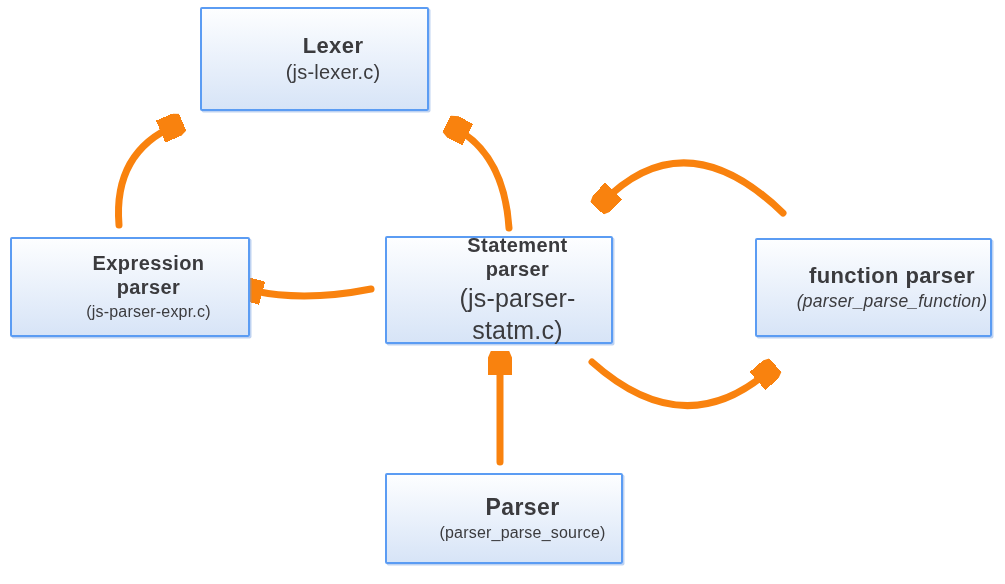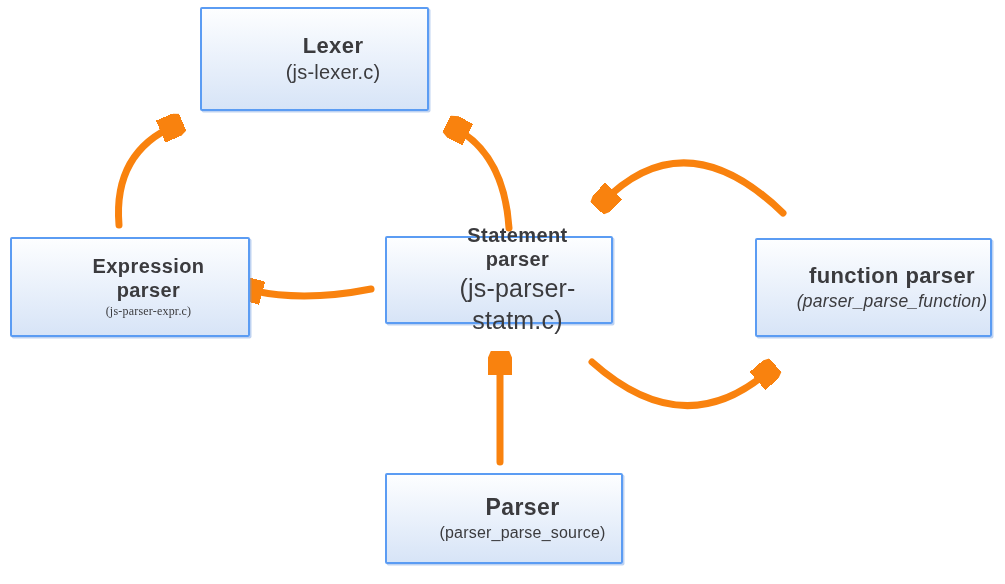--- a/index.html
+++ b/index.html
@@ -46,22 +46,22 @@
     display:block;
     margin-top:2px;
   }
   .node .title.narrow{max-width:132px;}
   
   .node-lexer{left:200px;top:7px;width:229px;height:104px;}
   .node-lexer .title{font-size:22px;}
   .node-lexer .subtitle{font-size:20px;}
   .node-expression{left:10px;top:237px;width:240px;height:100px;}
   .node-expression .title{font-size:20px;}
-  .node-expression .subtitle{font-size:12px;font-family:Liberation Serif, serif;}
-  .node-statement{left:385px;top:236px;width:228px;height:88px;}
+  .node-expression .subtitle{font-size:16px;}
+  .node-statement{left:385px;top:236px;width:228px;height:108px;}
   .node-statement .title{font-size:20px;}
   .node-statement .subtitle{font-size:25px;}
   .node-function{left:755px;top:238px;width:237px;height:99px;}
   .node-function .title{font-size:22px;}
   .node-function .subtitle{font-size:17.5px;font-style:italic;}
   .node-parser{left:385px;top:473px;width:238px;height:91px;}
   .node-parser .title{font-size:23px;}
   .node-parser .subtitle{font-size:16px;}
 </style>
 </head>

